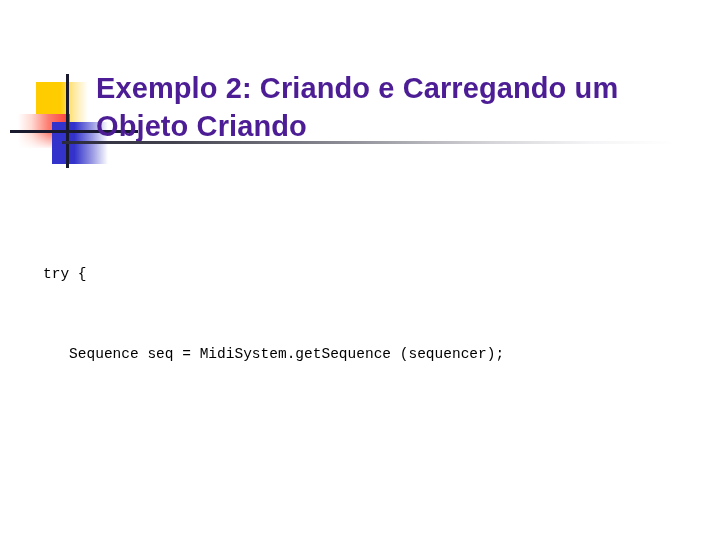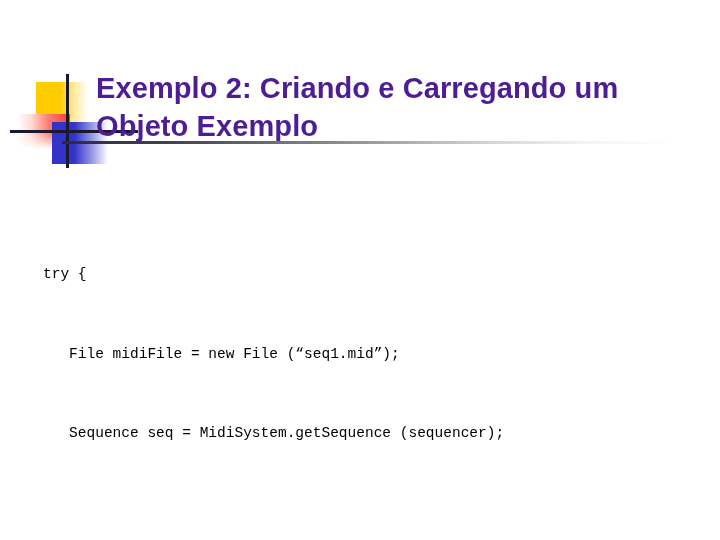--- a/index.html
+++ b/index.html
@@ -127,27 +127,26 @@
   <div id="logo-mark">
     <div class="sq sq-yellow"></div>
     <div class="sq sq-red"></div>
     <div class="sq sq-blue"></div>
     <div class="rule-v"></div>
     <div class="rule-h"></div>
   </div>
 
   <h1 id="title">
     <span class="tline">Exemplo 2: Criando e Carregando um</span>
-    <span class="tline">Objeto Exemplo</span>
+    <span class="tline">Objeto Criando</span>
   </h1>
 
   <div id="title-divider"></div>
 
   <div id="code-block">
     <span class="cline">try {</span>
-    <span class="cline">   File midiFile = new File (“seq1.mid”);</span>
     <span class="cline">   Sequence seq = MidiSystem.getSequence (sequencer);</span>
     
     
     
   </div>
 
 </div>
 
 </body></html>

